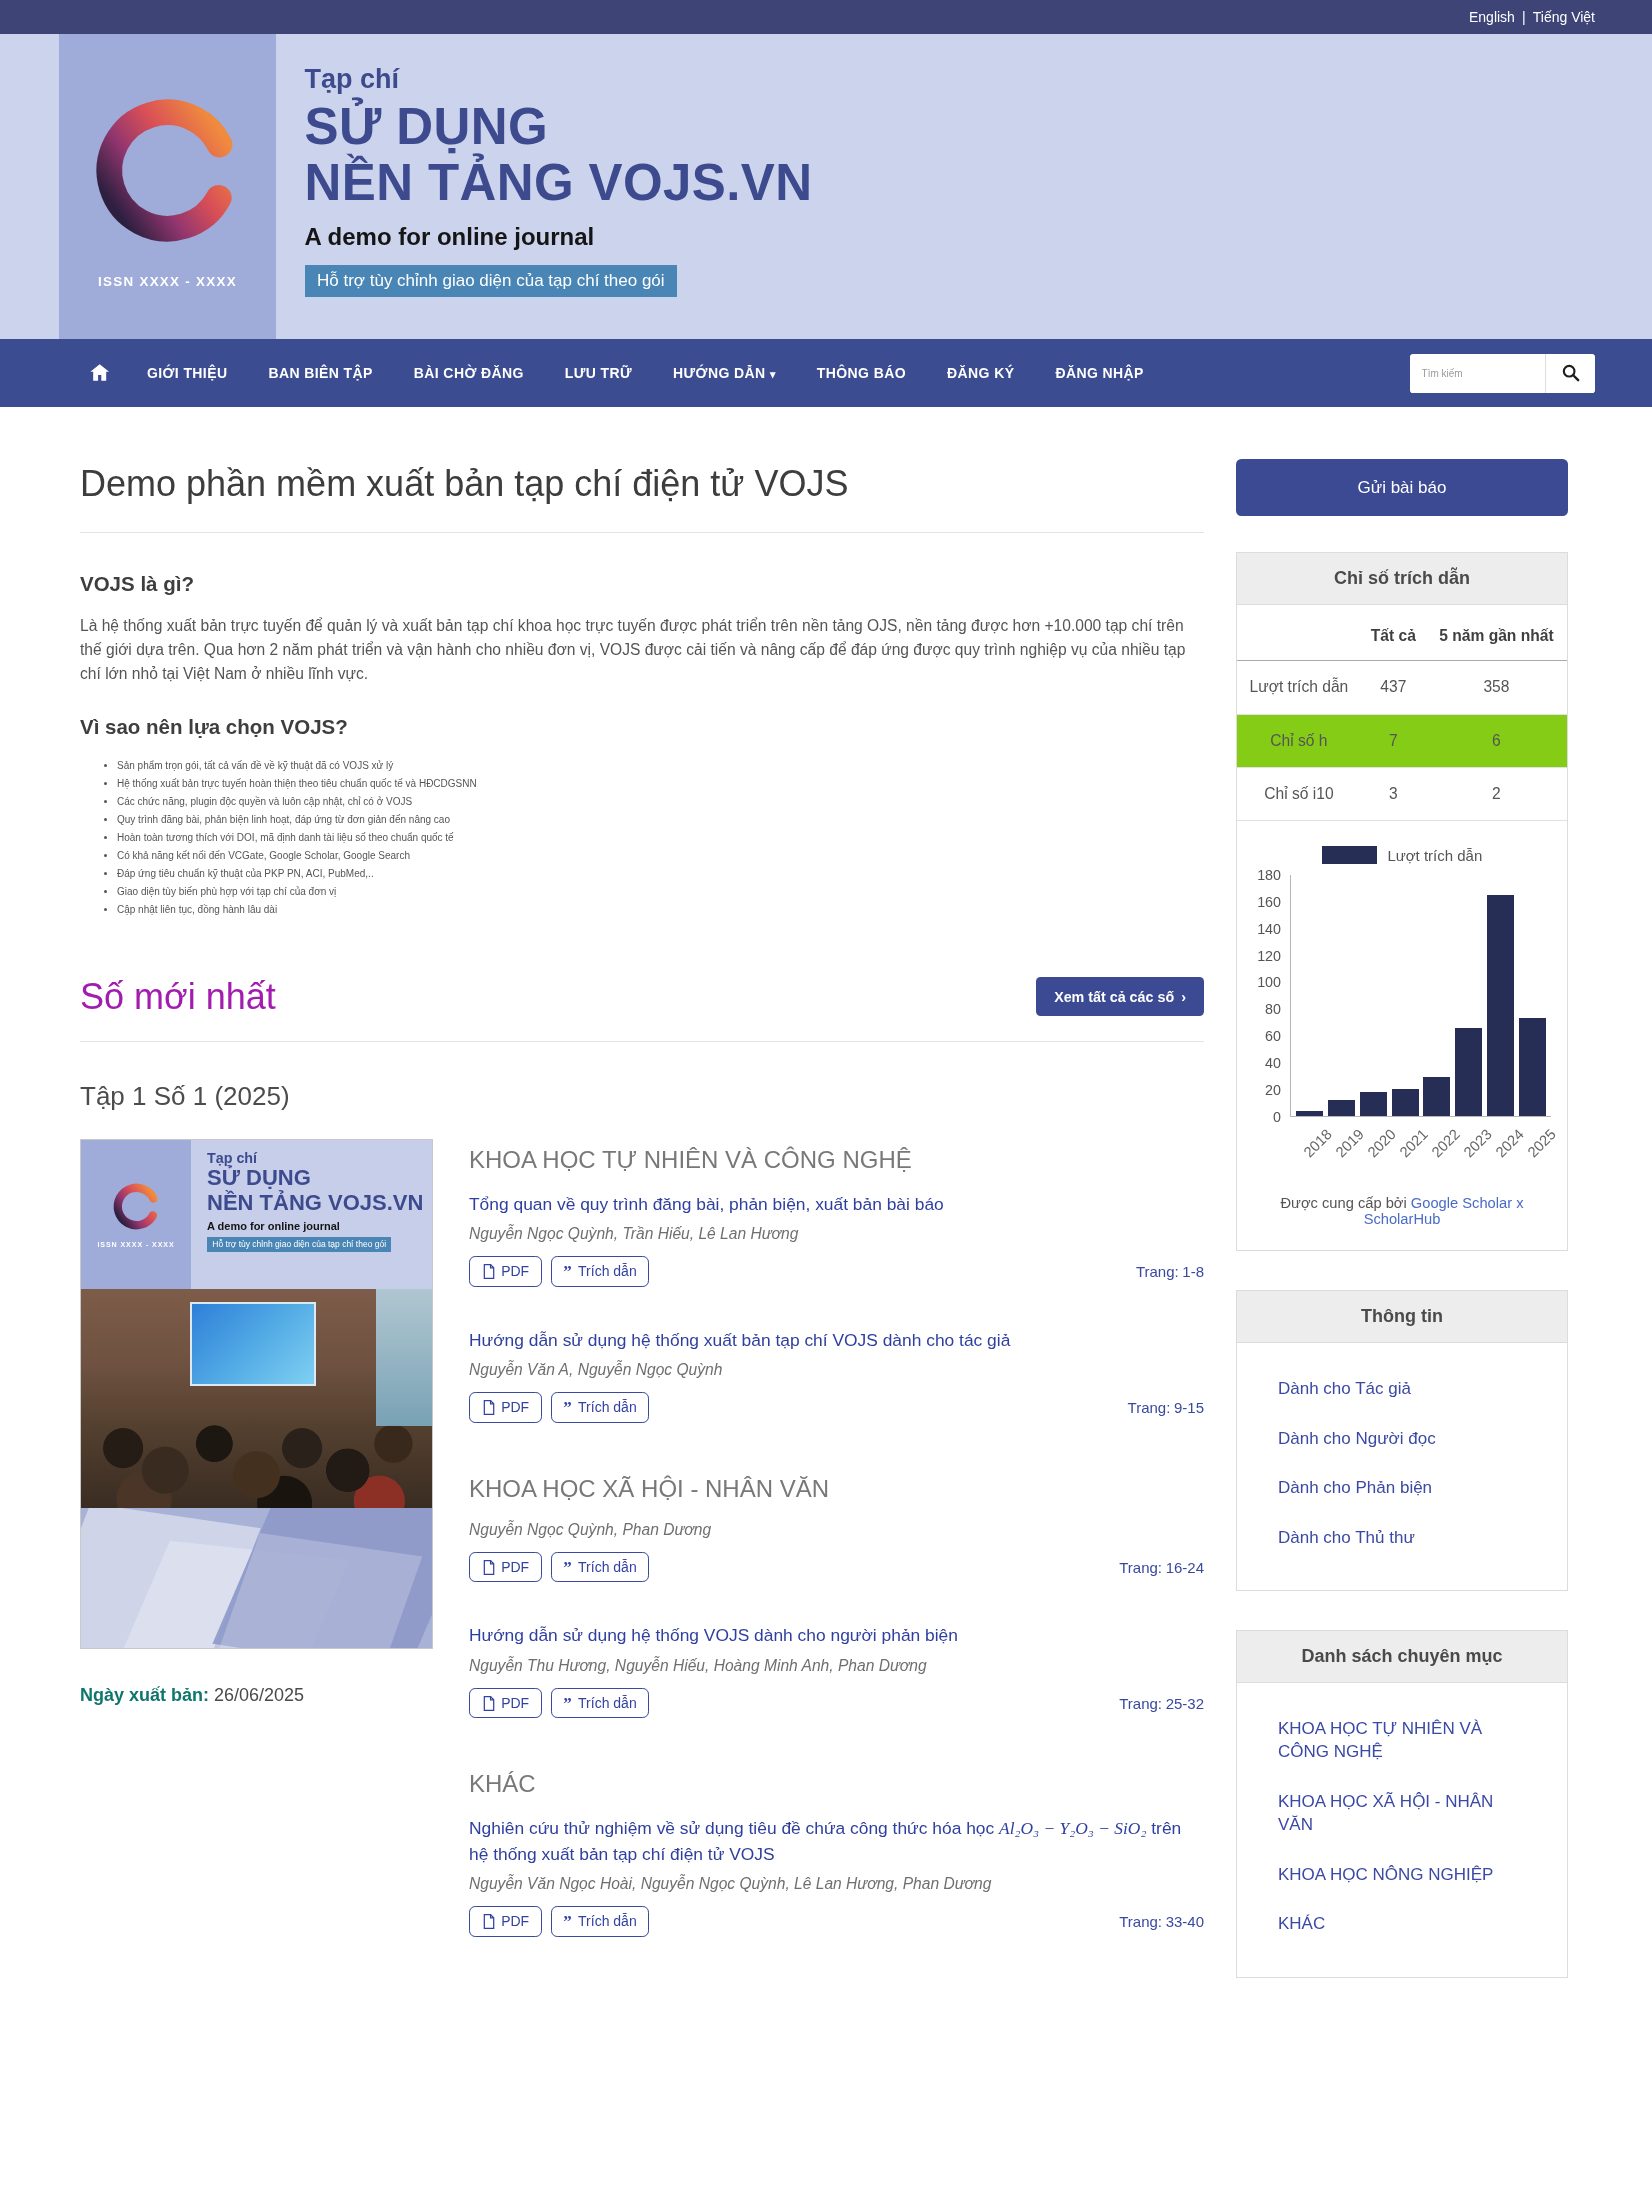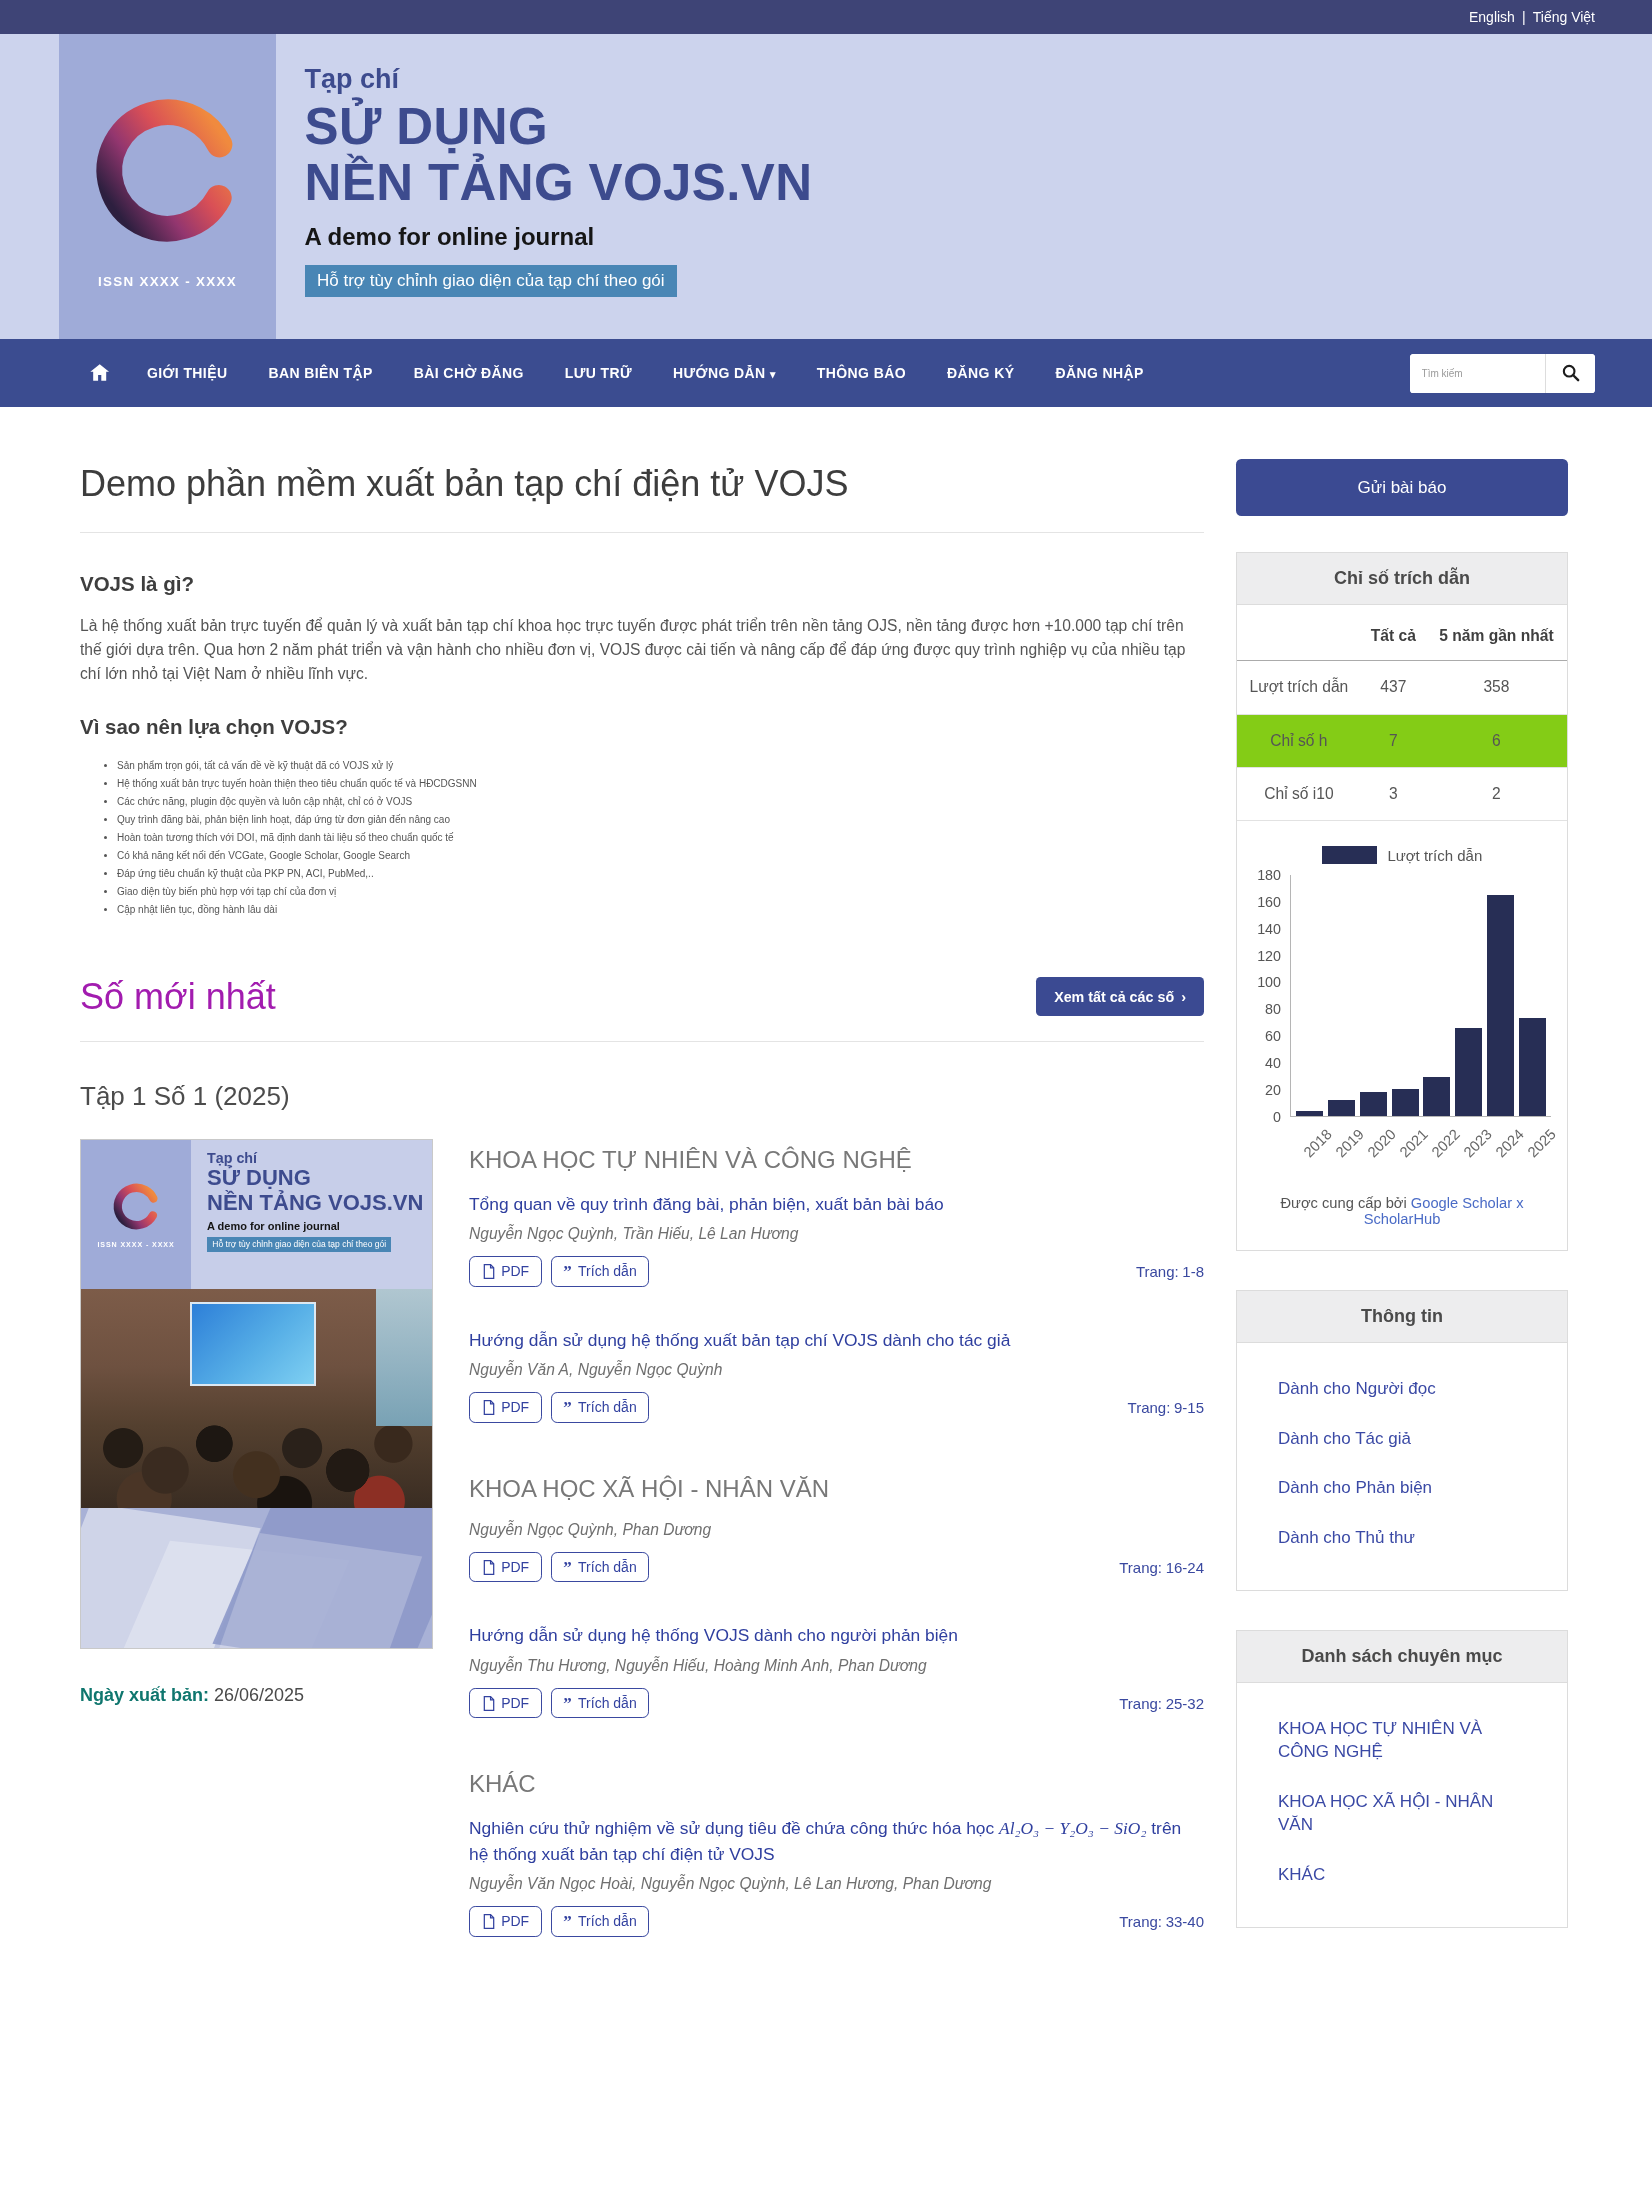--- a/index.html
+++ b/index.html
@@ -533,30 +533,31 @@
           </div>
       </div>
       <div class="cap">
         <span>Được cung cấp bởi </span><a>Google Scholar x ScholarHub</a>
       </div>
     </div>
 
     <div class="panel">
       <div class="panel-h">Thông tin</div>
       <div class="linklist">
+        <a>Dành cho Tác giả</a>
         <a>Dành cho Người đọc</a>
-        <a>Dành cho Tác giả</a>
         <a>Dành cho Phản biện</a>
         <a>Dành cho Thủ thư</a>
       </div>
     </div>
 
     <div class="panel">
       <div class="panel-h">Danh sách chuyên mục</div>
       <div class="linklist">
         <a>KHOA HỌC TỰ NHIÊN VÀ CÔNG NGHỆ</a>
         <a>KHOA HỌC XÃ HỘI - NHÂN VĂN</a>
+        <a>KHOA HỌC NÔNG NGHIỆP</a>
         <a>KHÁC</a>
       </div>
     </div>
   </div>
 </div>
 
 
 </body></html>

